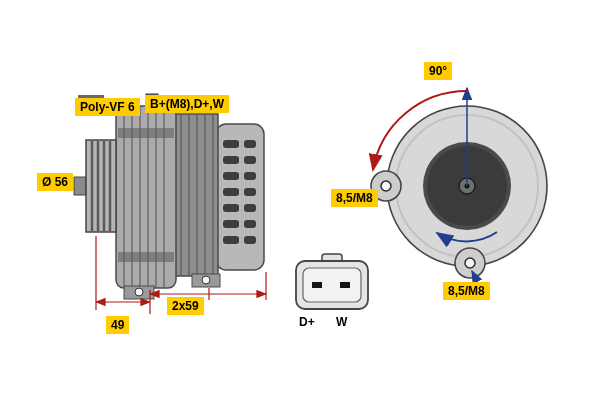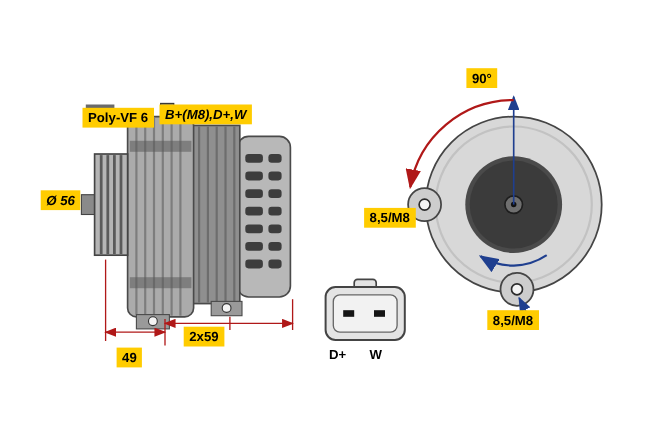--- a/index.html
+++ b/index.html
@@ -133,22 +133,22 @@
 
     <g fill="none">
       <line x1="467" y1="88" x2="467" y2="186" stroke="#1f3f8f" stroke-width="1.5" marker-start="url(#arrowBlue)"></line>
       <path d="M467,91 A95,95 0 0 0 373,170" stroke="#b01818" stroke-width="2" marker-end="url(#arrowRed)"></path>
       <path d="M497,232 A55,55 0 0 1 437,233" stroke="#1f3f8f" stroke-width="2" marker-end="url(#arrowBlue)"></path>
       <line x1="478" y1="283" x2="472" y2="271" stroke="#1f3f8f" stroke-width="1.5" marker-end="url(#arrowBlue)"></line>
     </g>
   </svg>
 
   <div class="ylabel" style="left:75px;top:66px;margin-top:32px;">Poly-VF 6</div>
-  <div class="ylabel" style="left:145px;top:95px;font-style:italic;">B+(M8),D+,W</div>
-  <div class="ylabel" style="left:37px;top:173px;font-style:italic;">Ø 56</div>
+  <div class="ylabel" style="left:145px;top:95px;">B+(M8),D+,W</div>
+  <div class="ylabel" style="left:37px;top:173px;">Ø 56</div>
   <div class="ylabel" style="left:106px;top:316px;">49</div>
   <div class="ylabel" style="left:167px;top:297px;">2x59</div>
   <div class="ylabel" style="left:424px;top:62px;">90°</div>
   <div class="ylabel" style="left:331px;top:189px;">8,5/M8</div>
   <div class="ylabel" style="left:443px;top:282px;">8,5/M8</div>
 
   <div class="plabel" style="left:299px;top:315px;">D+</div>
   <div class="plabel" style="left:336px;top:315px;">W</div>
 
 </div>

